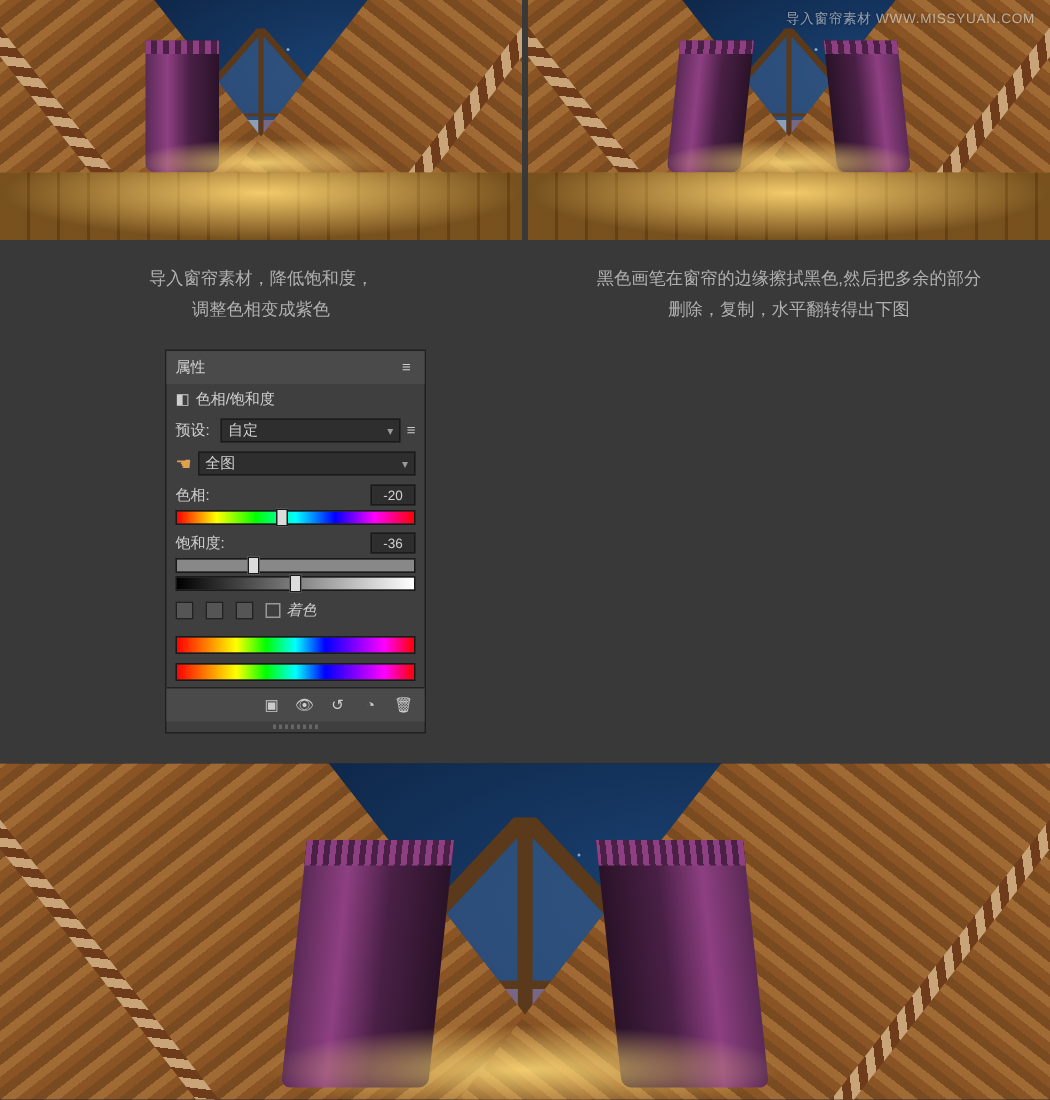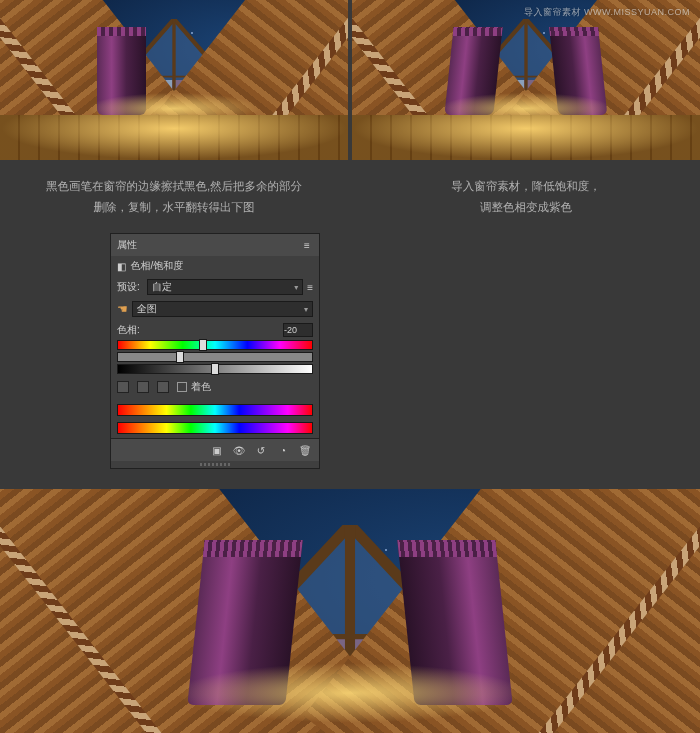--- a/index.html
+++ b/index.html
@@ -69,50 +69,50 @@
 .curtain.right { right: 28%; transform: skewX(6deg) scaleX(-1); }
 .curtain.one { left: 28%; }
 .glow { position:absolute; left:50%; bottom:28%; transform:translate(-50%,30%); width:50%; height:20%;
   background: radial-gradient(ellipse, rgba(255,220,120,0.85), transparent 70%); }
 
 .captions { display:flex; gap:4px; padding: 8px 0 16px; }
 .caption { flex:1; text-align:center; line-height: 1.8; font-size: 11.5px; }
 
 .panel-wrap { padding-left: 110px; padding-bottom: 20px; }
 .panel {
-  width: 210px;
+  width: 174px;
   background: #3f3f3f;
   border: 1px solid #202020;
   font-size: 10px;
   color: #cfcfcf;
 }
 .panel-head { display:flex; align-items:center; gap:6px; padding:4px 6px; background:#4a4a4a; }
 .panel-head .ic { width:12px; height:12px; display:inline-flex; align-items:center; justify-content:center; }
 .panel-row { display:flex; align-items:center; gap:4px; padding:3px 6px; }
 .panel-row .label { width:26px; }
 .sel { flex:1; height:16px; background:#2e2e2e; border:1px solid #1a1a1a; display:flex; align-items:center; padding:0 4px; justify-content:space-between; }
 .sel .arr { font-size:8px; color:#999; }
-.valbox { width:30px; height:14px; background:#2e2e2e; border:1px solid #1a1a1a; text-align:left; line-height:13px; font-size:9px; margin-left:auto; }
+.valbox { width:30px; height:14px; background:#2e2e2e; border:1px solid #1a1a1a; text-align:center; line-height:13px; font-size:9px; margin-left:auto; }
 .slider-row { padding:0 6px 2px; }
 .slider-tr { position:relative; height:10px; background:#2e2e2e; border:1px solid #1a1a1a; }
 .slider-tr.rainbow { background: linear-gradient(90deg,#ff0000,#ffff00,#00ff00,#00ffff,#0000ff,#ff00ff,#ff0000); }
 .slider-tr.gray { background: linear-gradient(90deg,#888,#888); }
 .slider-tr.light { background: linear-gradient(90deg,#000,#fff); }
 .spectrum { margin:6px 6px 4px; height:12px; border:1px solid #1a1a1a;
   background: linear-gradient(90deg,#ff0000,#ff8000,#ffff00,#00ff00,#00ffff,#0000ff,#8000ff,#ff00ff,#ff0000); }
 .knob { position:absolute; top:-2px; width:8px; height:12px; background:#dcdcdc; border:1px solid #1a1a1a; transform:translateX(-50%); }
 .eyerow { display:flex; gap:8px; align-items:center; padding:4px 6px; }
 .eyedrop { width:12px; height:12px; background:#555; border:1px solid #222; }
 .checkbox { width:10px; height:10px; border:1px solid #999; display:inline-block; }
 .hand { color:#e0a050; font-size:12px; }
 .panel-foot { display:flex; justify-content:flex-end; gap:6px; padding:4px 6px; background:#4a4a4a; border-top:1px solid #222; }
 .ficon { width:16px; height:14px; display:flex; align-items:center; justify-content:center; color:#ccc; }
 .handle { display:flex; justify-content:center; padding:2px 0; }
 .handle div { width:30px; height:3px; background: repeating-linear-gradient(90deg,#666 0 2px,#3f3f3f 2px 4px); }
-.colorize-row { display:flex; align-items:center; gap:4px; padding:3px 6px; }
+.colorize-row { display:flex; align-items:center; gap:4px; padding:3px 6px;font-style:italic; }
 
 .bottom-wrap { padding-top:0; }
 </style>
 </head>
 <body>
 
 <div class="watermark">导入窗帘素材  WWW.MISSYUAN.COM</div>
 
 <div class="top-images">
   <div class="attic">
@@ -159,26 +159,26 @@
     <div class="trimR"></div>
     <div class="curtain left"></div>
     <div class="curtain right"></div>
     <div class="glow"></div>
     <div class="floor"></div>
   </div>
 </div>
 
 <div class="captions">
   <div class="caption">
+    <div>导入窗帘素材，降低饱和度，</div>
+    <div>调整色相变成紫色</div>
+  </div>
+  <div class="caption">
     <div>黑色画笔在窗帘的边缘擦拭黑色,然后把多余的部分</div>
     <div>删除，复制，水平翻转得出下图</div>
-  </div>
-  <div class="caption">
-    <div>导入窗帘素材，降低饱和度，</div>
-    <div>调整色相变成紫色</div>
   </div>
 </div>
 
 <div class="panel-wrap">
   <div class="panel">
     <div class="panel-head">
       <span>属性</span>
       <span style="margin-left:auto" class="ic">≡</span>
     </div>
     <div class="panel-row">
@@ -204,20 +204,24 @@
     <div class="panel-row">
       <span>色相:</span>
       <span class="valbox">-20</span>
     </div>
     <div class="slider-row">
       <div class="slider-tr rainbow">
           <div class="knob" style="left:44%"></div>
         </div>
     </div>
 
+    <div class="panel-row">
+      <span>饱和度:</span>
+      <span class="valbox">-36</span>
+    </div>
     <div class="slider-row">
       <div class="slider-tr gray">
           <div class="knob" style="left:32%"></div>
         </div>
     </div>
 
     <div class="slider-row">
       <div class="slider-tr light">
           <div class="knob" style="left:50%"></div>
         </div>

